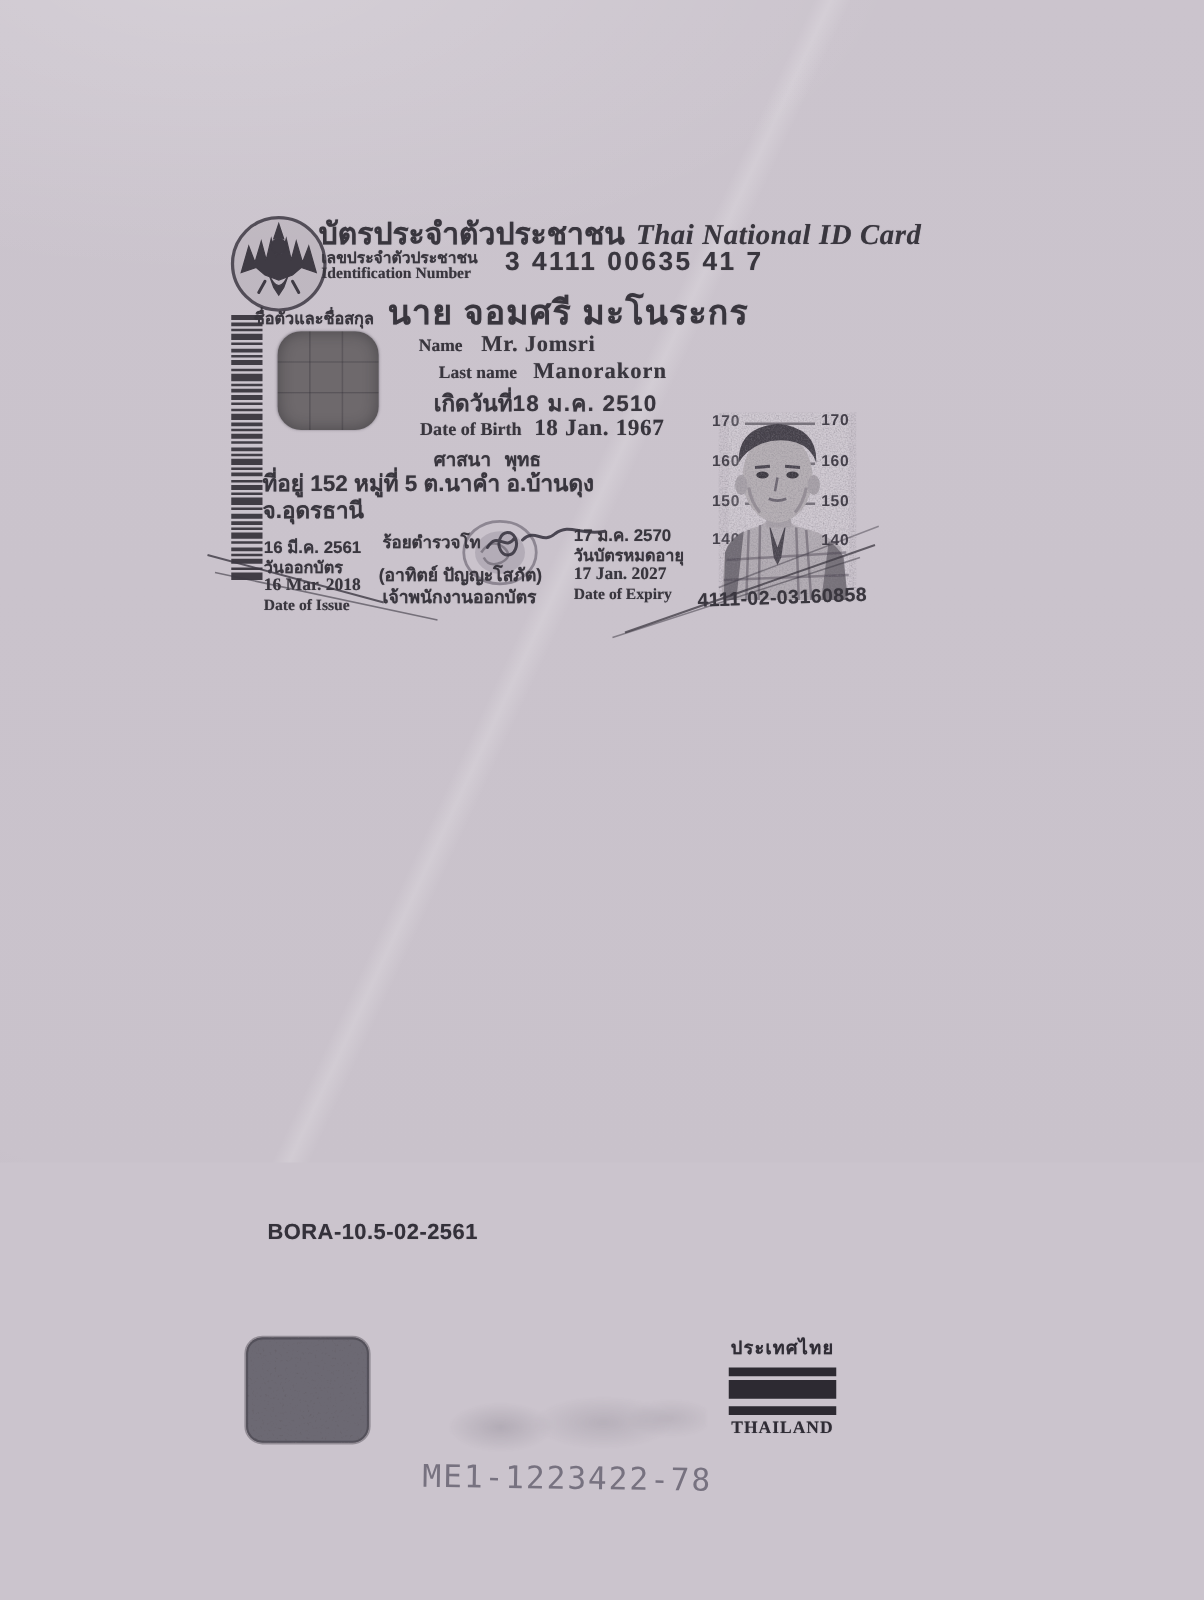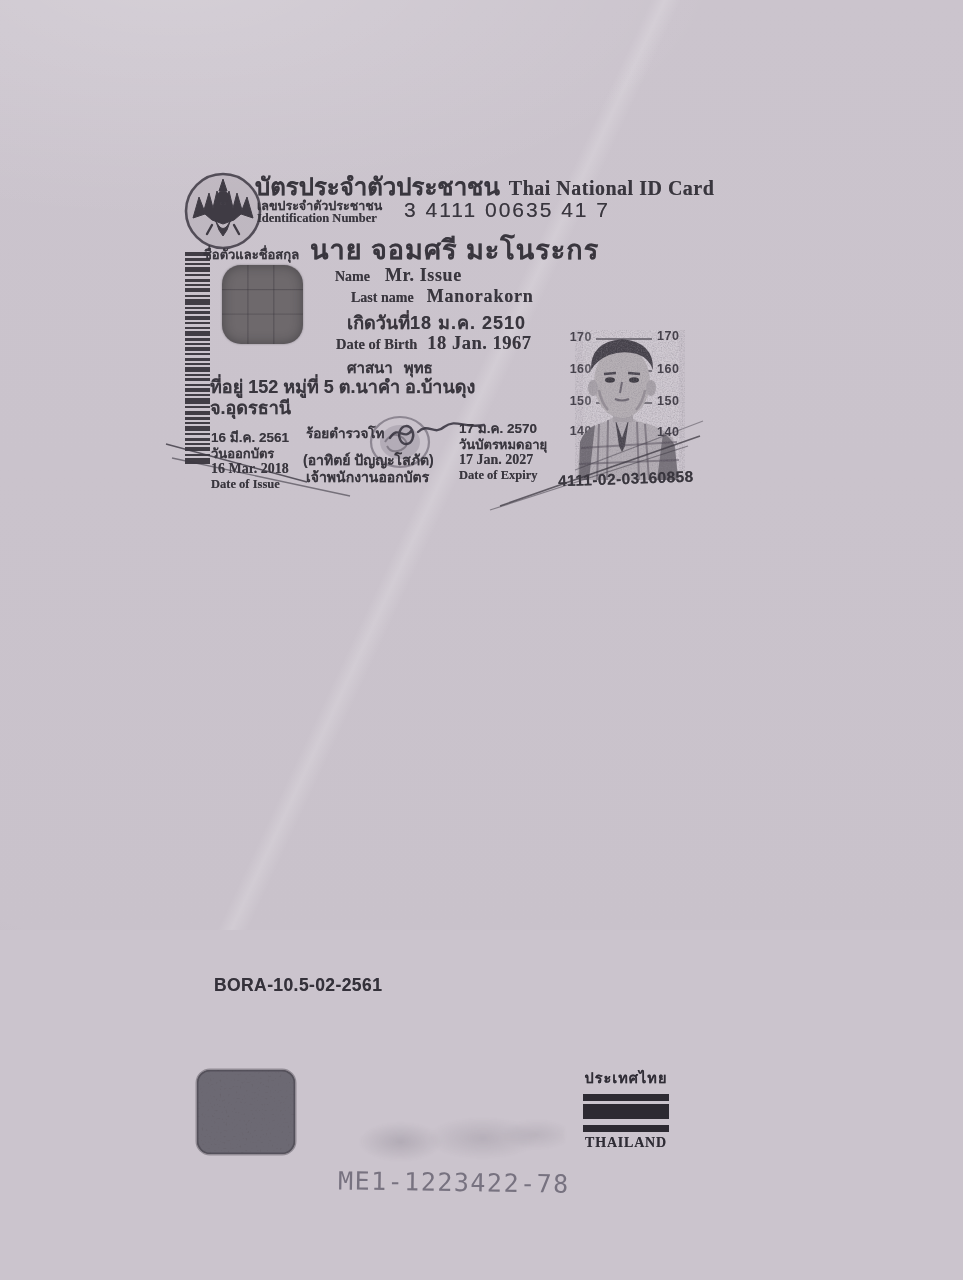--- a/index.html
+++ b/index.html
@@ -38,26 +38,26 @@
       <path d="M11,48 L17,27 L22,40 L27,23 L31,38 L35,21 L39,35 L41,29 L43,35 L47,21 L51,38 L55,23 L60,40 L65,27 L71,48 L59,44 L52,50 L41,54 L30,50 L23,44 Z"></path>
       <path d="M37,21 L41,9 L45,21 Z"></path>
       <circle cx="41" cy="27" r="6"></circle>
       <path d="M33,49 Q41,68 49,49 L45,60 L41,66 L37,60 Z"></path>
       <path d="M30,55 L25,64 M52,55 L57,64" fill="none" stroke-width="2.4" stroke-linecap="round"></path>
     </g>
   </svg>
 
   <div class="abs row soft" style="left:255px;top:167px;gap:9px;">
     <span class="th" style="font-size:24px;font-weight:700;">บัตรประจำตัวประชาชน</span>
-    <span class="serif" style="font-size:20px;font-weight:600;letter-spacing:.5px;">Thai National ID Card</span>
+    <span class="serif" style="font-size:23px;font-weight:600;letter-spacing:.5px;font-style:italic;">Thai National ID Card</span>
   </div>
 
   <div class="abs th soft" style="left:257px;top:196px;font-size:12.5px;font-weight:600;">เลขประจำตัวประชาชน</div>
   <div class="abs serif soft" style="left:257px;top:211px;font-size:12.5px;font-weight:700;">Identification Number</div>
-  <div class="abs soft" style="left:404px;top:198px;font-size:21px;font-weight:400;letter-spacing:2px;">3 4111 00635 41 7</div>
+  <div class="abs soft" style="left:404px;top:198px;font-size:21px;font-weight:700;letter-spacing:2px;">3 4111 00635 41 7</div>
 
   <div class="abs" style="left:185px;top:252px;width:25px;height:214px;filter:blur(.3px);">
       <div style="height:4px;background:rgba(45,42,50,.88)"></div>
       <div style="height:2px;background:transparent"></div>
       <div style="height:3px;background:rgba(45,42,50,.88)"></div>
       <div style="height:2px;background:transparent"></div>
       <div style="height:2px;background:rgba(45,42,50,.88)"></div>
       <div style="height:2px;background:transparent"></div>
       <div style="height:5px;background:rgba(45,42,50,.88)"></div>
       <div style="height:2px;background:transparent"></div>
@@ -143,21 +143,21 @@
                 linear-gradient(to bottom, transparent 30%, rgba(45,42,50,.32) 31%, transparent 32.6%),
                 linear-gradient(to bottom, transparent 61%, rgba(45,42,50,.32) 62%, transparent 63.6%);"></div>
 
   <div class="abs row soft" style="left:203px;top:228px;gap:11px;">
     <span class="th" style="font-size:13px;font-weight:600;">ชื่อตัวและชื่อสกุล</span>
     <span class="th" style="font-size:27px;font-weight:700;letter-spacing:1px;">นาย จอมศรี  มะโนระกร</span>
   </div>
 
   <div class="abs row soft" style="left:335px;top:265px;gap:15px;">
     <span class="serif" style="font-size:14px;font-weight:700;">Name</span>
-    <span class="serif" style="font-size:18px;font-weight:600;letter-spacing:.6px;">Mr. Issue</span>
+    <span class="serif" style="font-size:18px;font-weight:600;letter-spacing:.6px;">Mr. Jomsri</span>
   </div>
 
   <div class="abs row soft" style="left:335px;top:286px;gap:13px;">
     <span class="serif" style="font-size:14px;font-weight:700;margin-left:16px;">Last name</span>
     <span class="serif" style="font-size:18px;font-weight:600;letter-spacing:.8px;">Manorakorn</span>
   </div>
 
   <div class="abs row soft" style="left:347px;top:308px;">
     <span class="th" style="font-size:18px;font-weight:600;">เกิดวันที่</span>
     <span class="th" style="font-size:18px;font-weight:700;letter-spacing:1px;">18 ม.ค. 2510</span>

